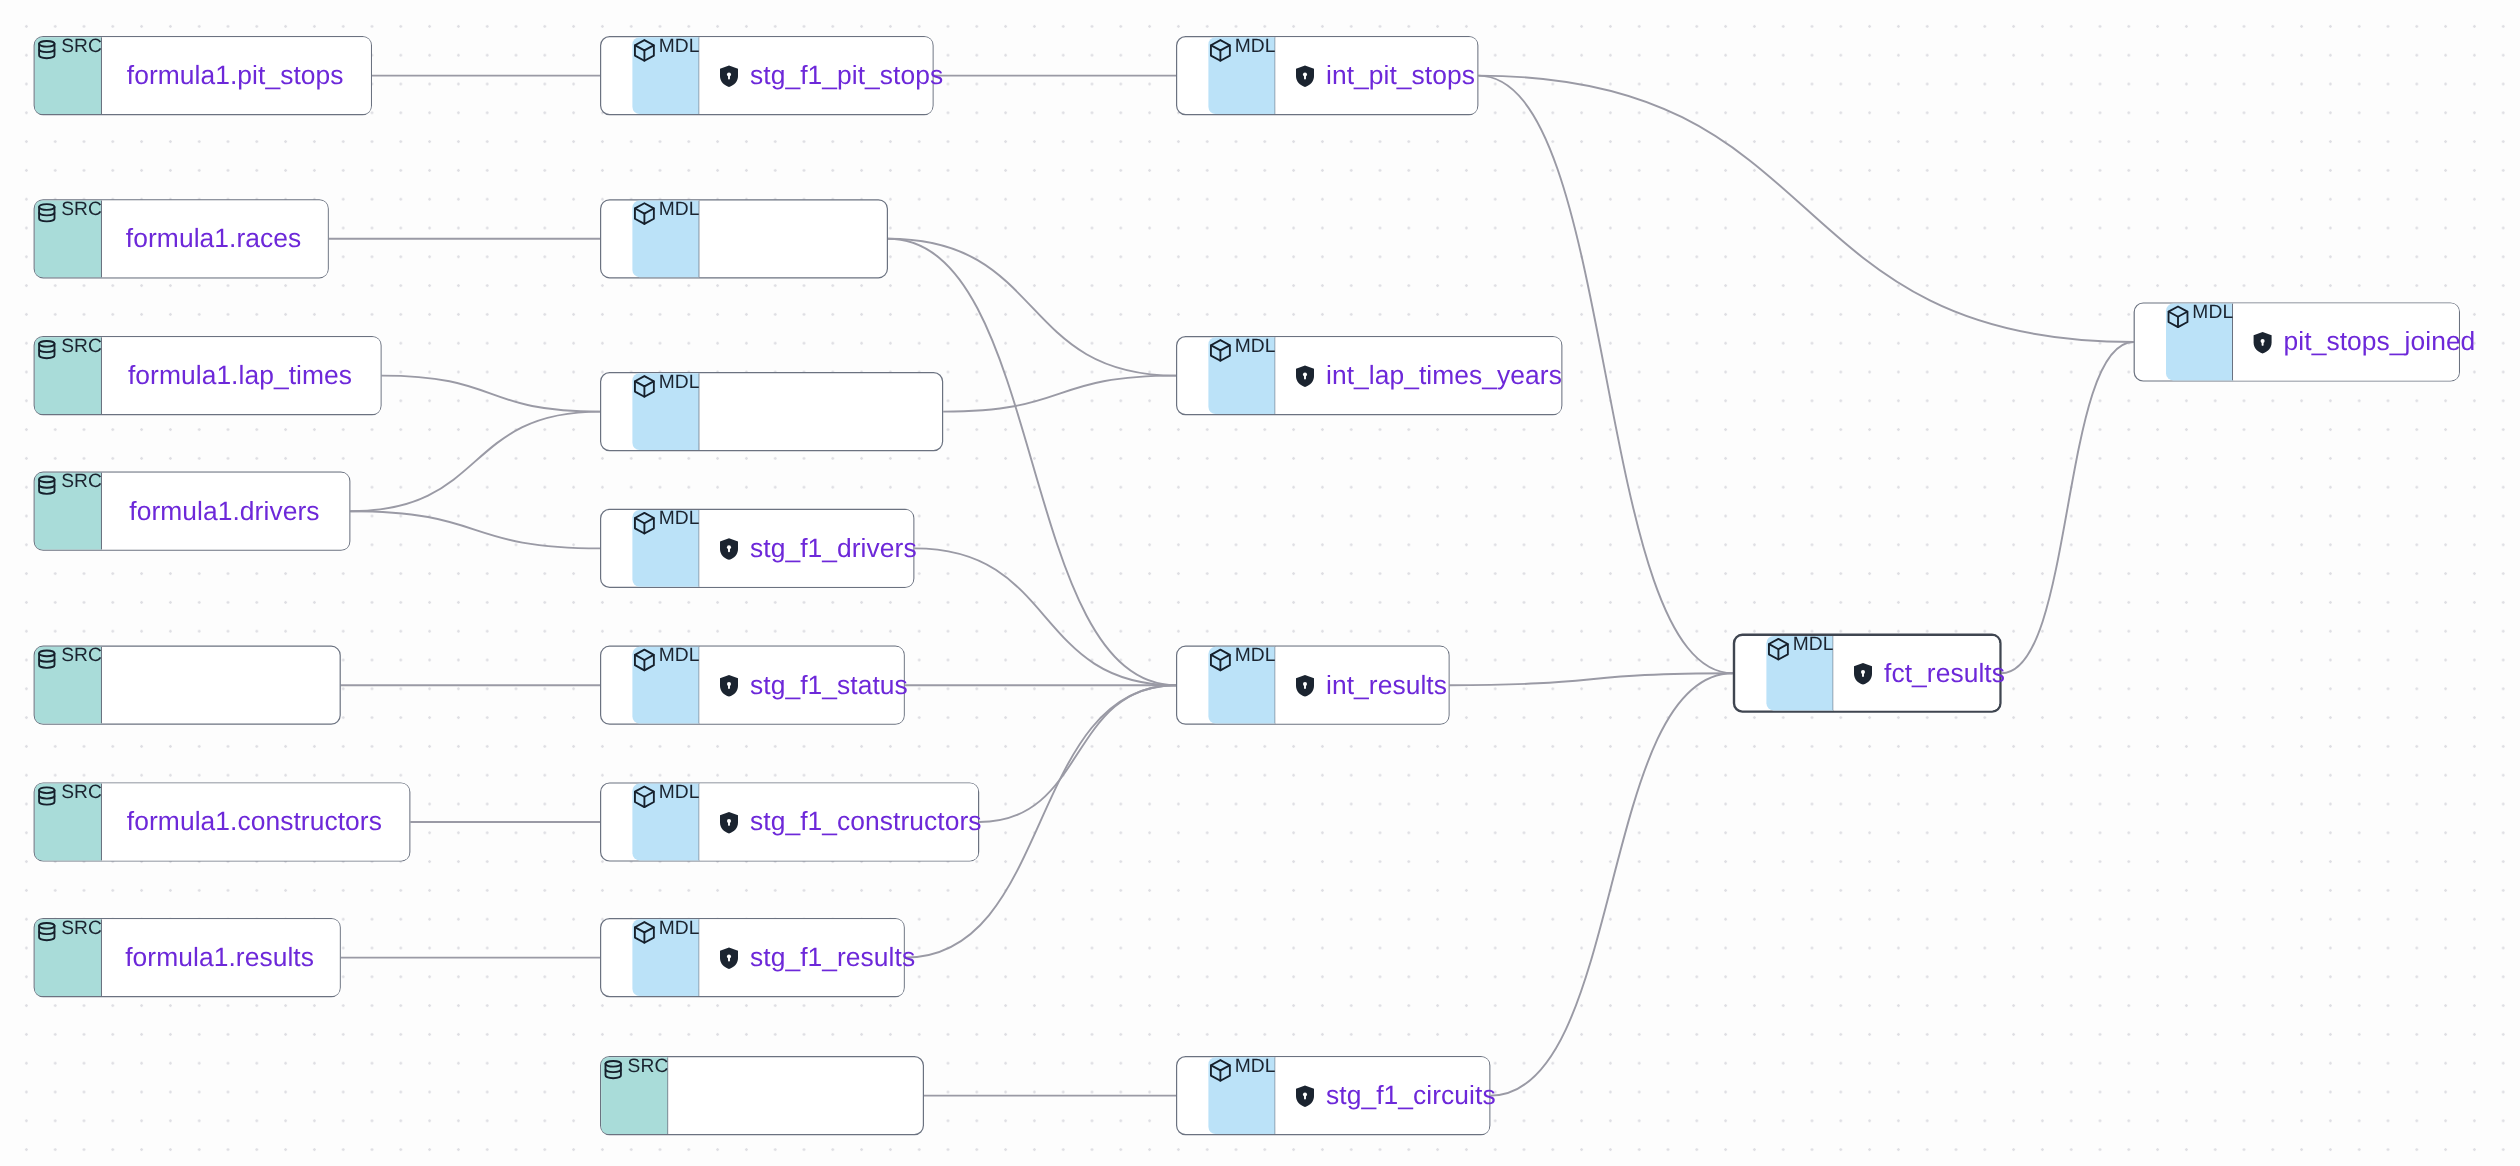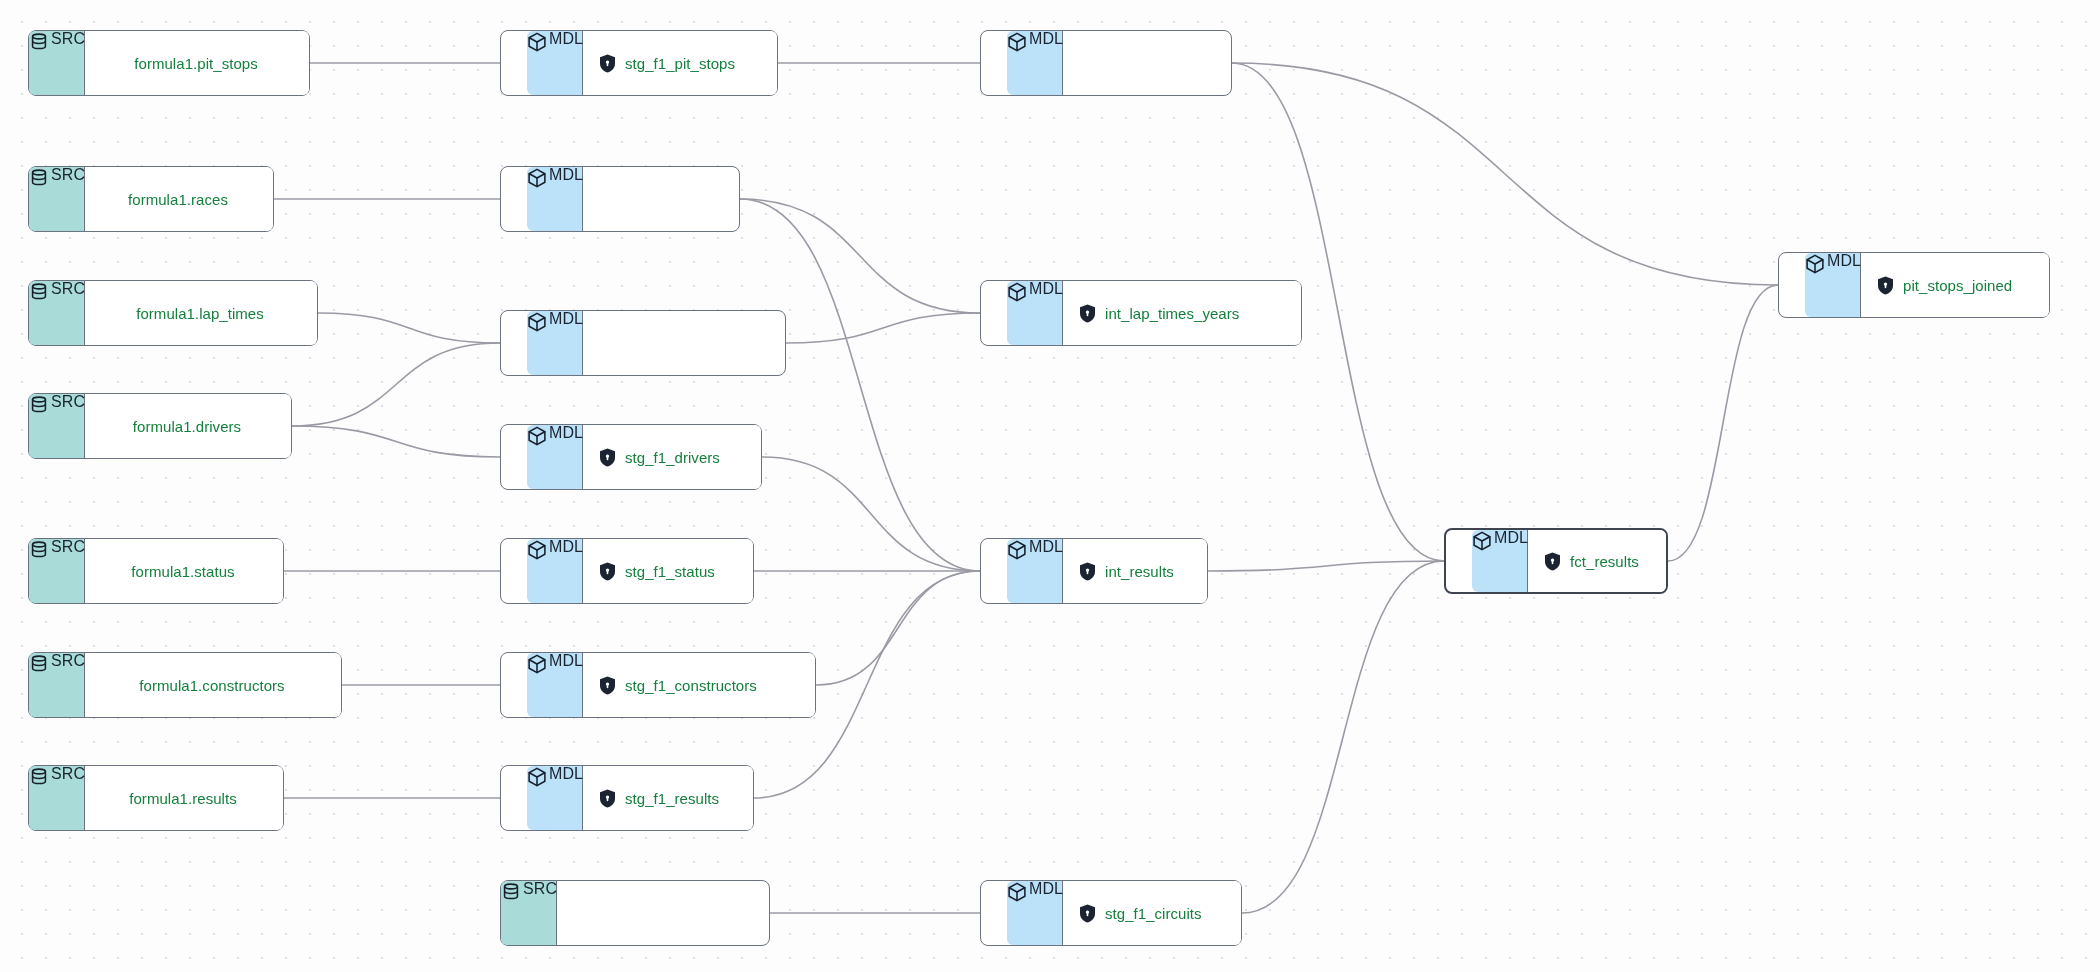--- a/index.html
+++ b/index.html
@@ -72,22 +72,22 @@
     align-items: center;
     gap: 9px;
     padding: 0 18px 0 16px;
     border-radius: 0 6px 6px 0;
     background: #ffffff;
     min-width: 0;
   }
   .node-body.center { justify-content: center; }
   .shield { flex: 0 0 auto; display: block; }
   .node-label {
-    font-size: 15px;
-    color: #15803d;
+    font-size: 22px;
+    color: #6d28d9;
     white-space: nowrap;
     letter-spacing: 0.05px;
   }
 </style>
 </head>
 <body>
 
 <div id="canvas">
   <svg id="edge-layer" viewBox="0 0 2100 972">
       <path d="M 310 63 C 414.5 63 395.5 63 500 63" class="edge"></path>
@@ -178,23 +178,20 @@
         <div class="badge src">
           <span>
             <svg width="22" height="22" viewBox="0 0 24 24" fill="none" stroke="#16202c" stroke-width="1.7" stroke-linecap="round" stroke-linejoin="round">
               <ellipse cx="12" cy="6" rx="7" ry="2.6"></ellipse>
               <path d="M5 6v5c0 1.44 3.13 2.6 7 2.6s7-1.16 7-2.6V6"></path>
               <path d="M5 11.5v5c0 1.44 3.13 2.6 7 2.6s7-1.16 7-2.6v-5"></path>
             </svg>
           </span>
           <span class="badge-text">SRC</span>
         </div>
-        <div class="node-body center">
-          <span class="node-label">formula1.status</span>
-        </div>
       </div>
       <div class="node" style="left: 28px; top: 652px; width: 314px;">
         <div class="badge src">
           <span>
             <svg width="22" height="22" viewBox="0 0 24 24" fill="none" stroke="#16202c" stroke-width="1.7" stroke-linecap="round" stroke-linejoin="round">
               <ellipse cx="12" cy="6" rx="7" ry="2.6"></ellipse>
               <path d="M5 6v5c0 1.44 3.13 2.6 7 2.6s7-1.16 7-2.6V6"></path>
               <path d="M5 11.5v5c0 1.44 3.13 2.6 7 2.6s7-1.16 7-2.6v-5"></path>
             </svg>
           </span>
@@ -390,20 +387,30 @@
       <div class="node" style="left: 980px; top: 30px; width: 252px;">
         <div class="badge mdl">
           <span>
             <svg width="22" height="22" viewBox="0 0 24 24" fill="none" stroke="#16202c" stroke-width="1.7" stroke-linecap="round" stroke-linejoin="round">
               <path d="M12 2.6 20.6 7.3v9.4L12 21.4 3.4 16.7V7.3z"></path>
               <path d="M3.6 7.4 12 12l8.4-4.6"></path>
               <path d="M12 12v9.3"></path>
             </svg>
           </span>
           <span class="badge-text">MDL</span>
+        </div>
+        <div class="node-body">
+          <span style="display: flex;">
+            <svg class="shield" width="17" height="19" viewBox="0 0 17 19" aria-hidden="true">
+              <path d="M8.5 0.6 16 3.3v6.1c0 4.6-3.2 7.8-7.5 9.1C4.2 17.2 1 14 1 9.4V3.3z" fill="#1b2430"></path>
+              <circle cx="8.5" cy="8.1" r="1.7" fill="#ffffff"></circle>
+              <rect x="7.7" y="8.6" width="1.6" height="3.6" rx="0.8" fill="#ffffff"></rect>
+            </svg>
+          </span>
+          <span class="node-label">int_pit_stops</span>
         </div>
       </div>
       <div class="node" style="left: 980px; top: 280px; width: 322px;">
         <div class="badge mdl">
           <span>
             <svg width="22" height="22" viewBox="0 0 24 24" fill="none" stroke="#16202c" stroke-width="1.7" stroke-linecap="round" stroke-linejoin="round">
               <path d="M12 2.6 20.6 7.3v9.4L12 21.4 3.4 16.7V7.3z"></path>
               <path d="M3.6 7.4 12 12l8.4-4.6"></path>
               <path d="M12 12v9.3"></path>
             </svg>

